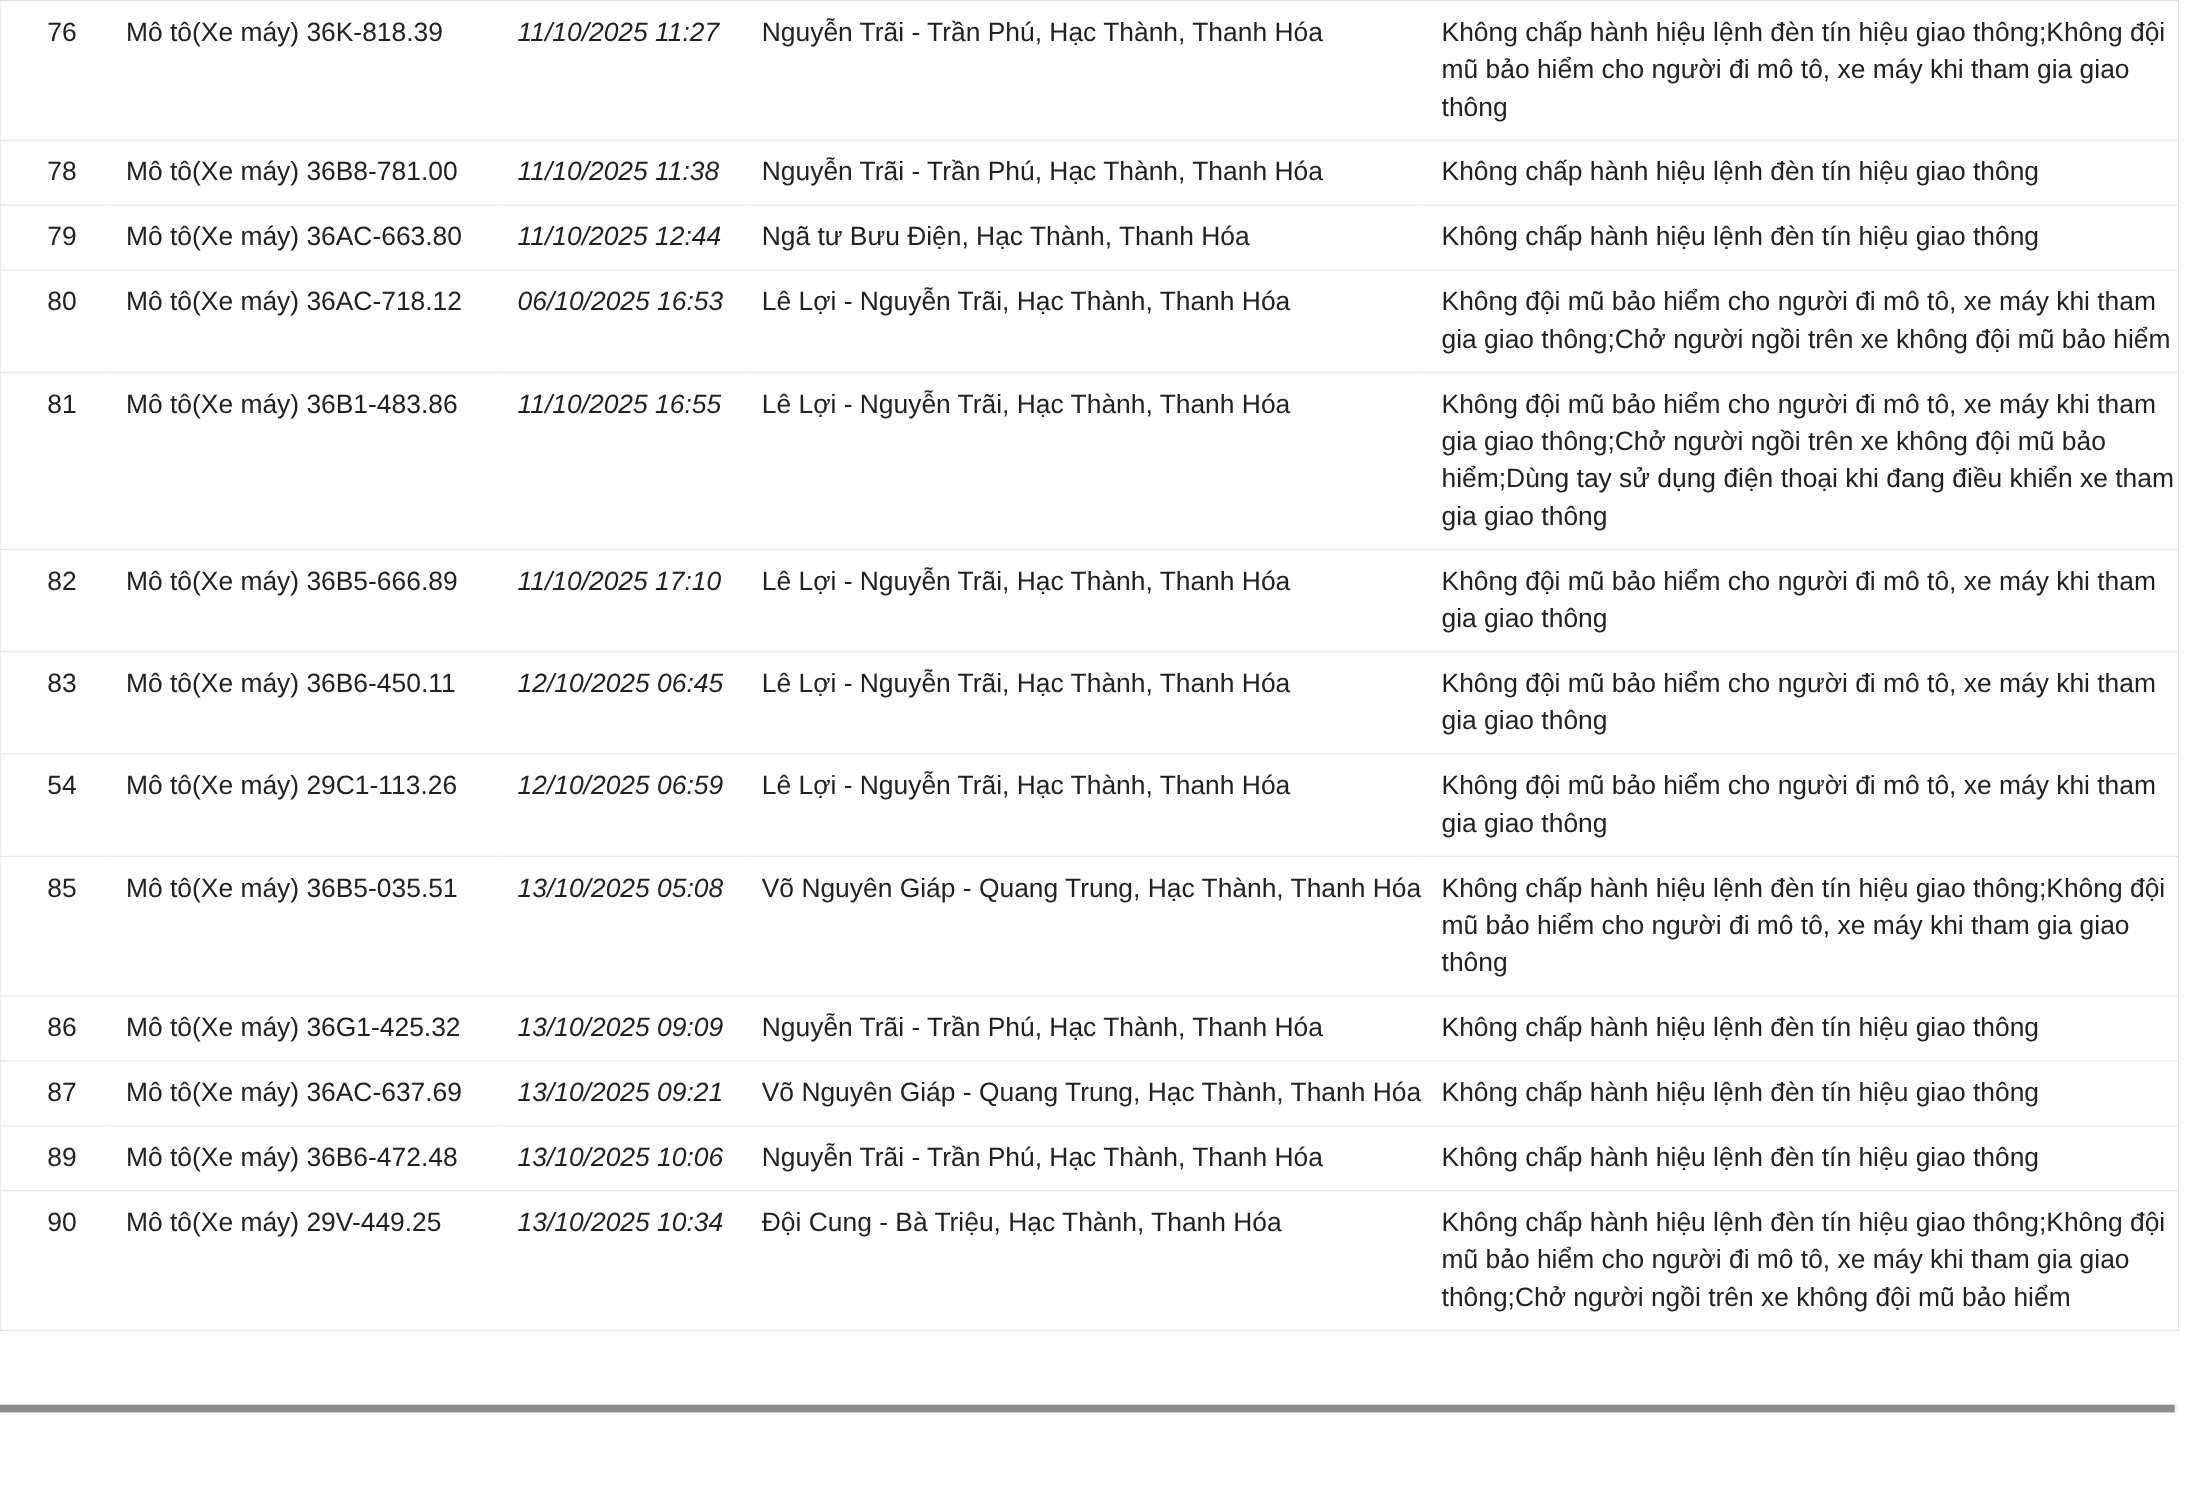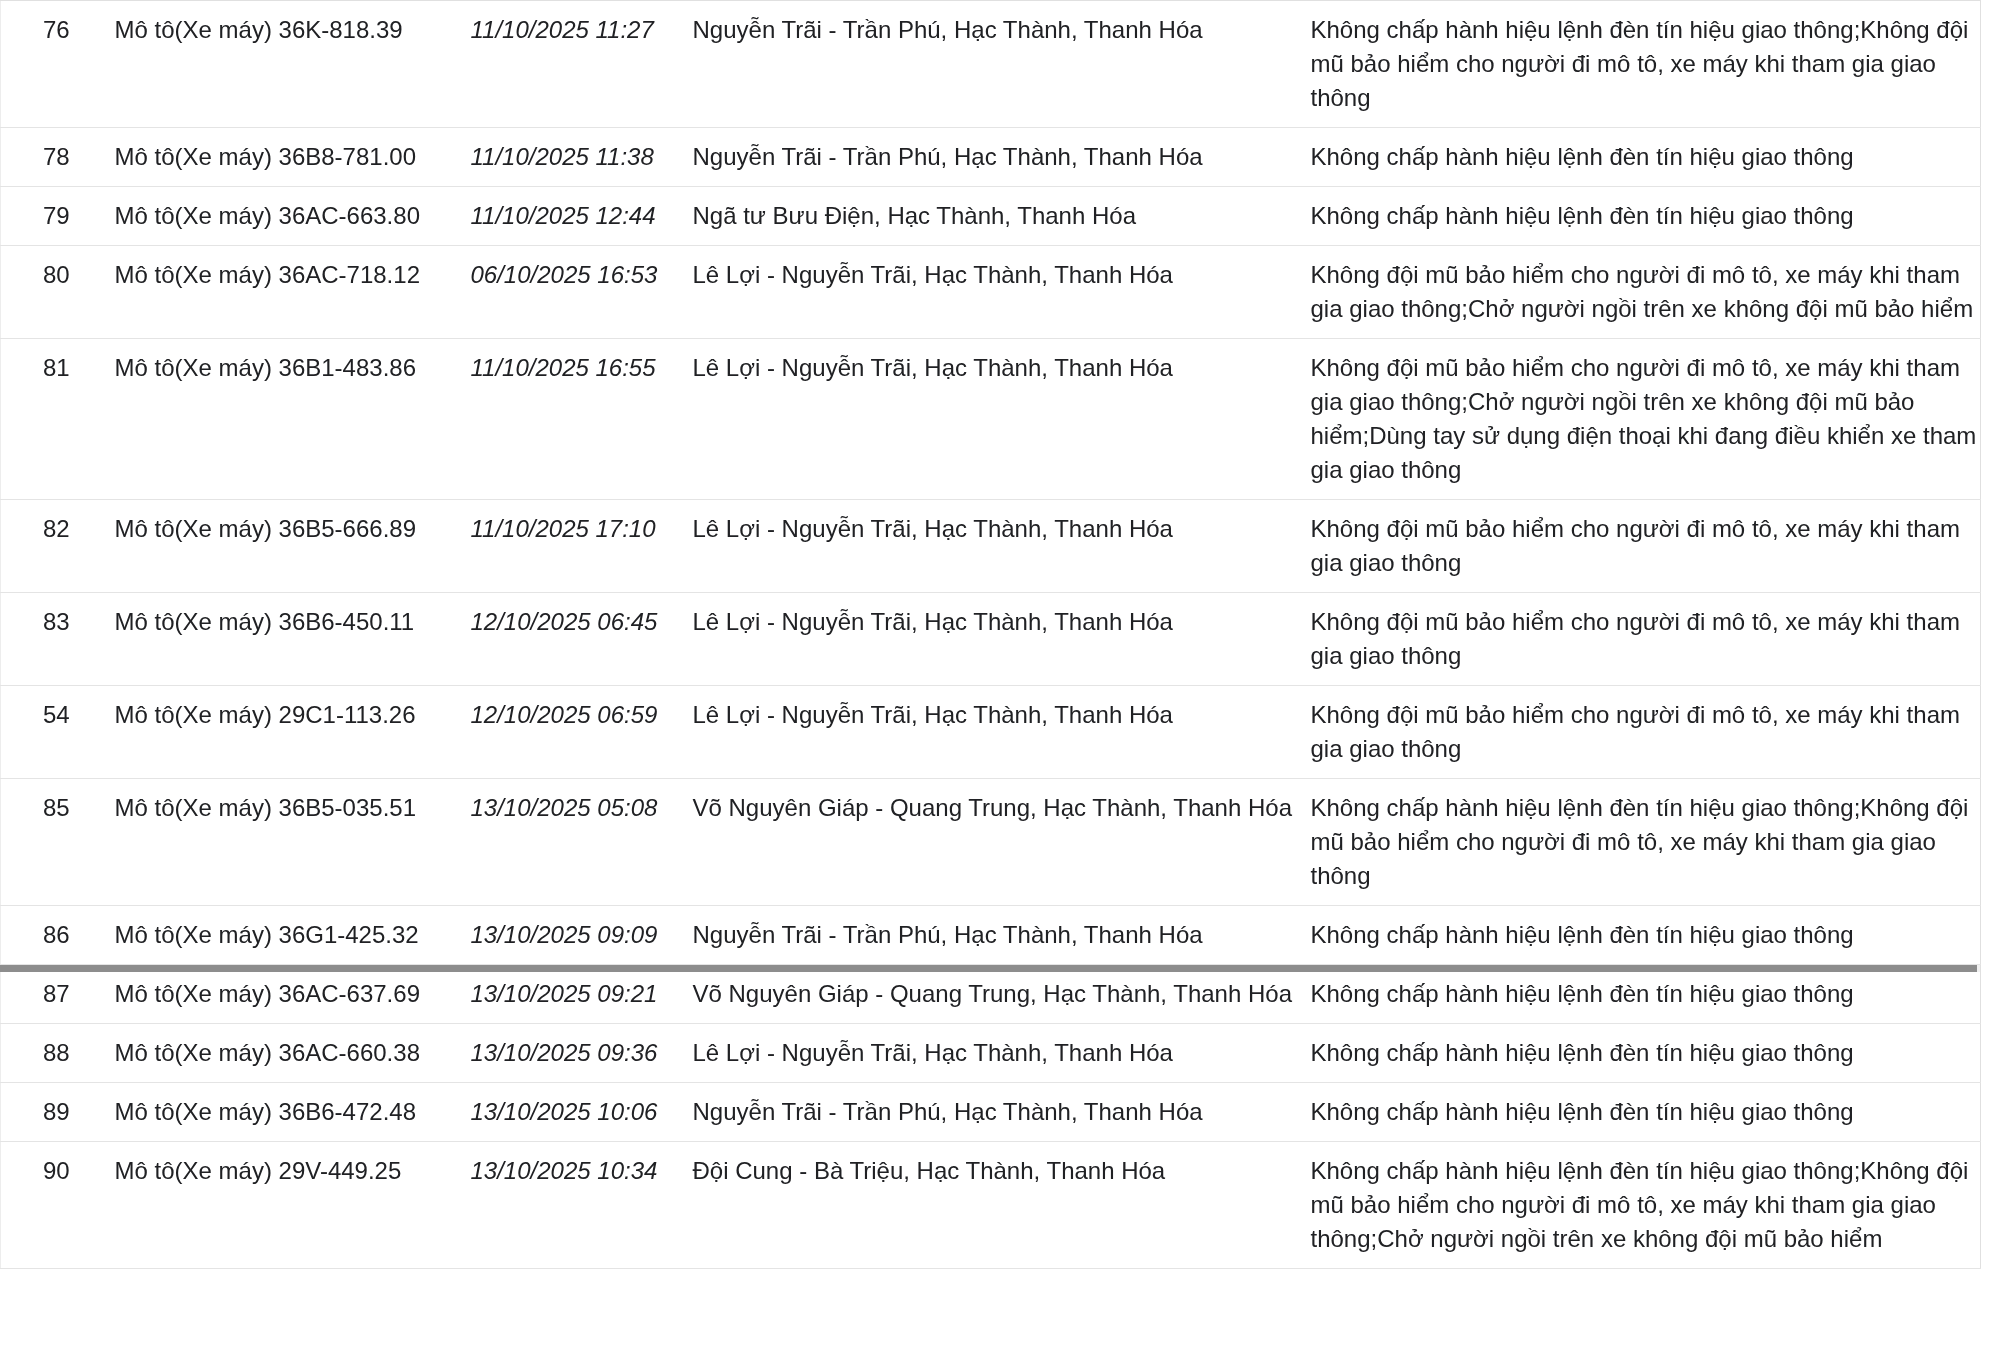--- a/index.html
+++ b/index.html
@@ -8,21 +8,21 @@
     width: 1991px;
     height: 1360px;
     overflow: hidden;
     background: #ffffff;
     font-family: "Liberation Sans", "DejaVu Sans", sans-serif;
     color: #202124;
   }
   .page {
     position: relative;
     width: 1991px;
-    height: 972px;
+    height: 1284px;
   }
   table.violations {
     border-collapse: collapse;
     table-layout: fixed;
     width: 1980px;
     border-top: 1px solid #e0e0e0;
     border-left: 1px solid #ededed;
     border-right: 1px solid #e0e0e0;
   }
   table.violations tr {
@@ -140,27 +140,20 @@
           <td class="c-violation">Không chấp hành hiệu lệnh đèn tín hiệu giao thông</td>
         </tr>
         <tr>
           <td class="c-stt">87</td>
           <td class="c-vehicle">Mô tô(Xe máy) 36AC-637.69</td>
           <td class="c-time">13/10/2025 09:21</td>
           <td class="c-location">Võ Nguyên Giáp - Quang Trung, Hạc Thành, Thanh Hóa</td>
           <td class="c-violation">Không chấp hành hiệu lệnh đèn tín hiệu giao thông</td>
         </tr>
         <tr>
-          <td class="c-stt">88</td>
-          <td class="c-vehicle">Mô tô(Xe máy) 36AC-660.38</td>
-          <td class="c-time">13/10/2025 09:36</td>
-          <td class="c-location">Lê Lợi - Nguyễn Trãi, Hạc Thành, Thanh Hóa</td>
-          <td class="c-violation">Không chấp hành hiệu lệnh đèn tín hiệu giao thông</td>
-        </tr>
-        <tr>
           <td class="c-stt">89</td>
           <td class="c-vehicle">Mô tô(Xe máy) 36B6-472.48</td>
           <td class="c-time">13/10/2025 10:06</td>
           <td class="c-location">Nguyễn Trãi - Trần Phú, Hạc Thành, Thanh Hóa</td>
           <td class="c-violation">Không chấp hành hiệu lệnh đèn tín hiệu giao thông</td>
         </tr>
         <tr>
           <td class="c-stt">90</td>
           <td class="c-vehicle">Mô tô(Xe máy) 29V-449.25</td>
           <td class="c-time">13/10/2025 10:34</td>

